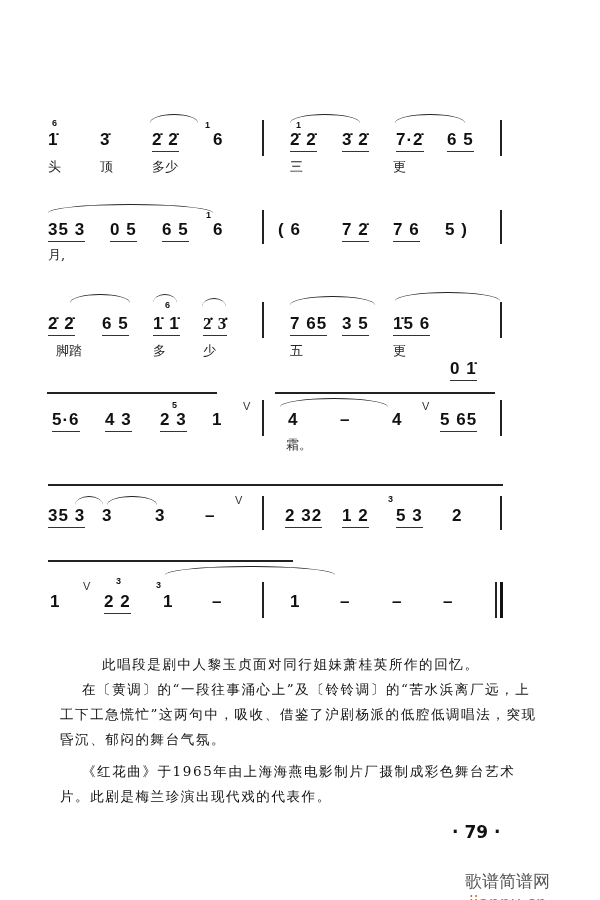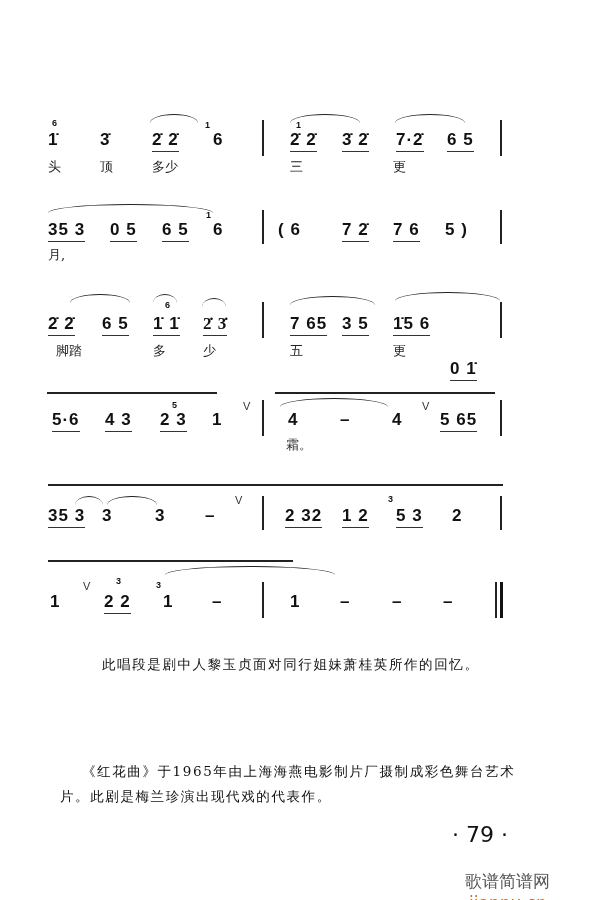--- a/index.html
+++ b/index.html
@@ -10,21 +10,21 @@
   .barline { position:absolute; width:1.5px; background:#222; }
   .barline.final { width:3px; background:#111; }
   .note-group { position:absolute; font-weight:bold; font-size:17px; letter-spacing:1px; white-space:nowrap; }
   .note-group.ul { border-bottom:1.3px solid #333; padding-bottom:1px; }
   .lyric { position:absolute; font-family:"DejaVu Serif", serif; font-size:13px; white-space:nowrap; color:#222; }
   .grace { position:absolute; font-size:9px; font-weight:bold; }
   .slur { position:absolute; border-top:1.5px solid #222; border-radius:50% 50% 0 0 / 100% 100% 0 0; height:8px; }
   .tie-long { position:absolute; height:2px; background:#222; }
   .breath { position:absolute; font-size:11px; color:#333; }
   .para { position:absolute; left:80px; width:450px; font-family:"DejaVu Serif", serif; font-size:13.5px; line-height:25px; color:#111; letter-spacing:1.6px; }
-  .page-num { position:absolute; left:452px; top:822px; font-weight:normal; font-size:22px; font-family:"DejaVu Sans", sans-serif; }
+  .page-num { position:absolute; left:452px; top:822px; font-weight:bold; font-size:17px; font-family:"DejaVu Sans", sans-serif; }
   .watermark { position:absolute; left:465px; top:870px; font-size:17px; font-family:"DejaVu Serif", serif; color:#555; }
   .watermark .wm-en { color:#c8701a; font-family:"DejaVu Sans", sans-serif; margin-left:4px; }
 </style>
 </head>
 <body>
 
 <div class="page">
 
   <div class="system" style="top:112px;">
     <div class="slur" style="left:110px;top:2px;width:48px;"></div>
@@ -141,20 +141,21 @@
     <div class="barline" style="left:222px;top:22px;height:36px;"></div>
     <span class="note-group" style="left:250px;top:32px;">1</span>
     <span class="note-group" style="left:300px;top:32px;">–</span>
     <span class="note-group" style="left:352px;top:32px;">–</span>
     <span class="note-group" style="left:403px;top:32px;">–</span>
     <div class="barline" style="left:455px;top:22px;height:36px;"></div>
     <div class="barline final" style="left:460px;top:22px;height:36px;"></div>
   </div>
 
   <div class="para" style="top:652px;text-indent:22px;">此唱段是剧中人黎玉贞面对同行姐妹萧桂英所作的回忆。</div>
+  <div class="para" style="top:677px;left:60px;width:480px;text-indent:22px;">在〔黄调〕的“一段往事涌心上”及〔铃铃调〕的“苦水浜离厂远，上工下工急慌忙”这两句中，吸收、借鉴了沪剧杨派的低腔低调唱法，突现昏沉、郁闷的舞台气氛。</div>
   <div class="para" style="top:759px;left:60px;width:480px;text-indent:22px;">《红花曲》于1965年由上海海燕电影制片厂摄制成彩色舞台艺术片。此剧是梅兰珍演出现代戏的代表作。</div>
 
   <div class="page-num">· 79 ·</div>
 
   <div class="watermark">
     <span>歌谱简谱网</span><span class="wm-en">jianpu.cn</span>
   </div>
 </div>
 
 </body></html>

